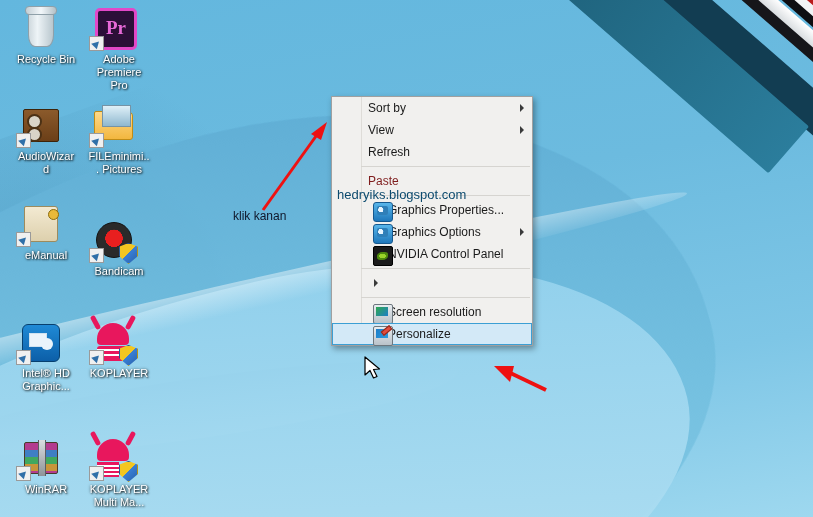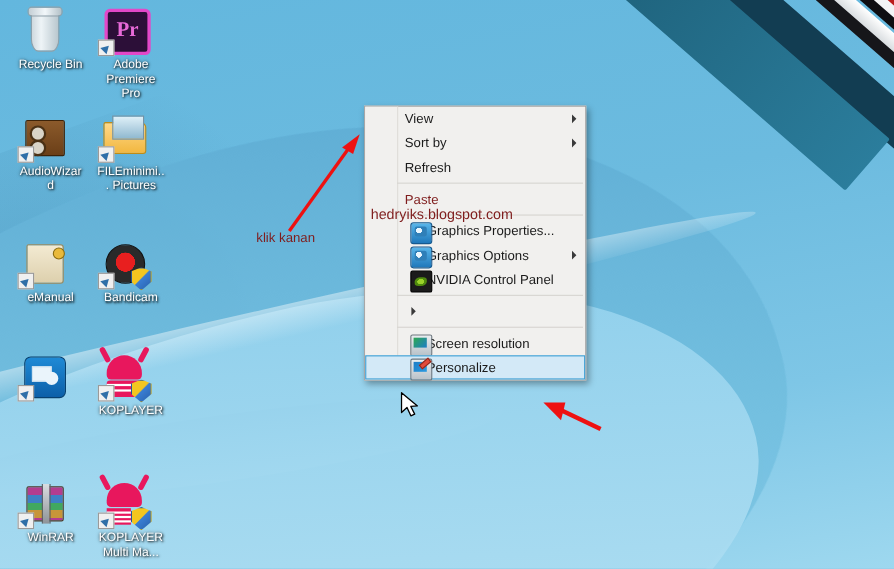--- a/index.html
+++ b/index.html
@@ -345,30 +345,30 @@
   }
   .ic-personalize::before{
     content:""; position:absolute; right:0px; top:1px; width:9px; height:3px;
     background:#e24b3c; transform: rotate(-40deg); z-index:2;
     border: 1px solid #8d2a1f;
   }
 
   
   .annot-text {
     position: absolute;
-    color: #7f1d1d;
+    color: #0f172a;
     font-size: 12px;
     font-family: "Liberation Sans", sans-serif;
     white-space: nowrap;
   }
   #klik-kanan-label { left: 233px; top: 209px; }
   #watermark {
     left: 337px; top: 187px;
     font-size: 13px;
-    color: #7f1d1d;
+    color: #0c4a6e;
   }
   .annot-arrow { position: absolute; }
   svg { display: block; }
   
   #mouse-cursor { position: absolute; left: 364px; top: 356px; }
 </style>
 </head>
 <body>
 
 <div id="desktop">
@@ -408,40 +408,41 @@
         </div>
         <span class="label">AudioWizard</span>
       </div>
       <div class="desktop-icon" style="left: 76px; top: 103px;">
         <div class="glyph">
           <div class="folder-pic"></div>
           <div class="shortcut-badge"></div>
         </div>
         <span class="label">FILEminimi... Pictures</span>
       </div>
-      <div class="desktop-icon" style="left: 3px; top: 218px;">
+      <div class="desktop-icon" style="left: 3px; top: 202px;">
         <div class="glyph">
           <div class="book"></div>
           <div class="shortcut-badge"></div>
         </div>
         <span class="label">eManual</span>
       </div>
       <div class="desktop-icon" style="left: 76px; top: 218px;">
         <div class="glyph">
           <div class="bandi"></div>
           <div class="shield"></div>
           <div class="shortcut-badge"></div>
         </div>
         <span class="label">Bandicam</span>
       </div>
       <div class="desktop-icon" style="left: 3px; top: 320px;">
         <div class="glyph">
           <div class="intel"></div>
           <div class="shortcut-badge"></div>
         </div>
+        <span class="label">Intel® HD Graphic...</span>
       </div>
       <div class="desktop-icon" style="left: 76px; top: 320px;">
         <div class="glyph">
           <div class="koala"></div>
           <div class="koala-body"></div>
           <div class="shield"></div>
           <div class="shortcut-badge"></div>
         </div>
         <span class="label">KOPLAYER</span>
       </div>
@@ -472,25 +473,25 @@
 
   <svg class="annot-arrow" style="left:484px; top:358px;" width="70" height="40">
     <line x1="62" y1="32" x2="20" y2="12" stroke="#ee1111" stroke-width="4"></line>
     <polygon points="10,8 30,8 26,24" fill="#ee1111"></polygon>
   </svg>
 
   <div id="context-menu">
     <div class="menu-gutter"></div>
     <div class="menu-body" id="menu-body">
         <div class="menu-item">
+          <span class="mi-label">Sort by</span>
+          <span class="submenu-arrow"></span>
+        </div>
+        <div class="menu-item">
           <span class="mi-label">View</span>
-          <span class="submenu-arrow"></span>
-        </div>
-        <div class="menu-item">
-          <span class="mi-label">Sort by</span>
           <span class="submenu-arrow"></span>
         </div>
         <div class="menu-item">
           <span class="mi-label">Refresh</span>
         </div>
         <div class="menu-sep"></div>
         <div class="menu-item disabled">
           <span class="mi-label">Paste</span>
         </div>
         <div class="menu-sep"></div>

